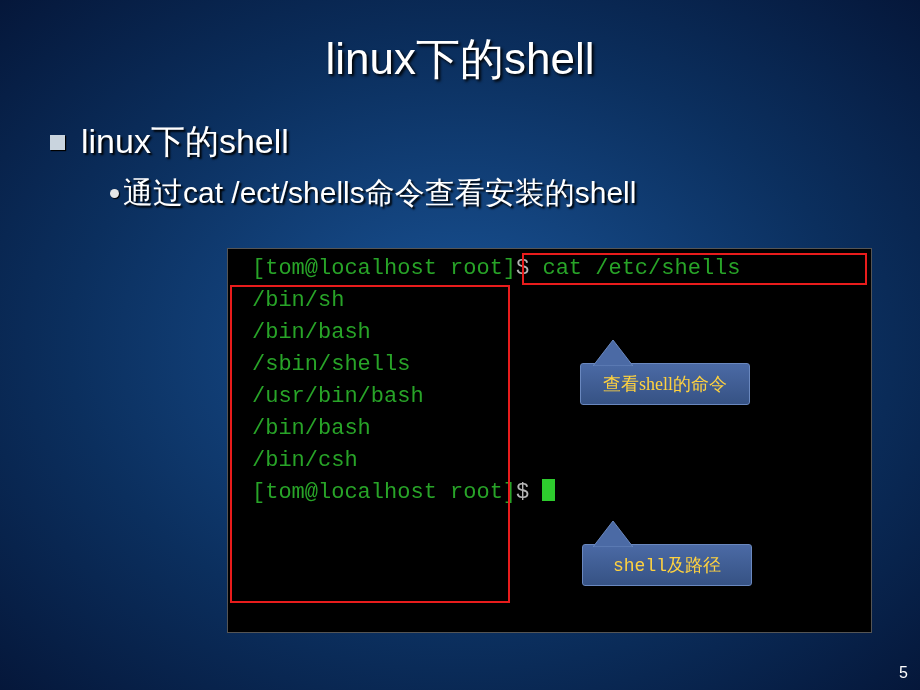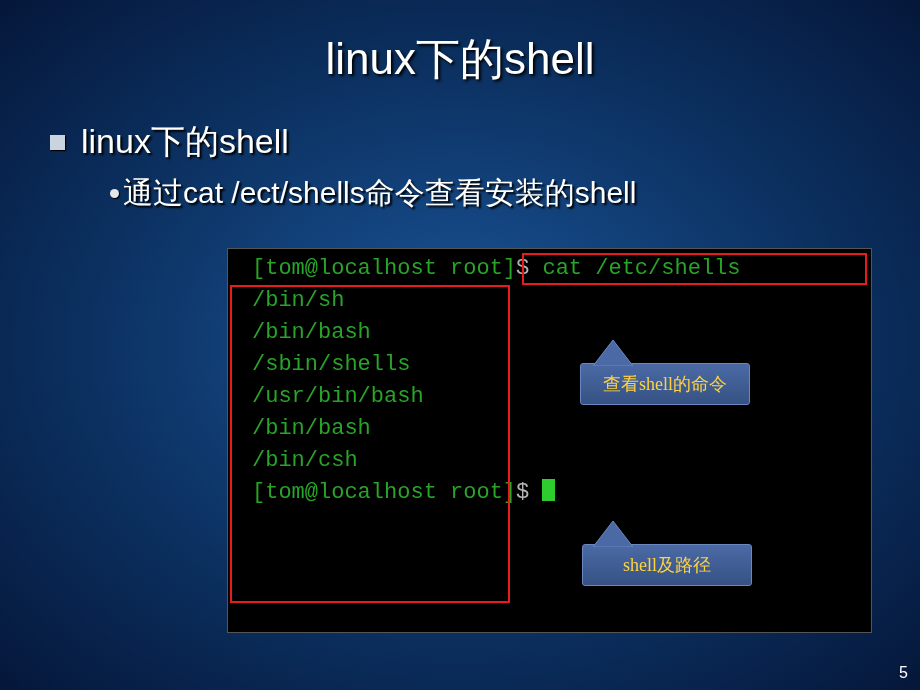--- a/index.html
+++ b/index.html
@@ -110,21 +110,21 @@
     align-items: center;
     justify-content: center;
     box-shadow: 2px 2px 3px rgba(0,0,0,0.5);
   }
   .callout svg.tail {
     position: absolute;
     top: -24px;
   }
   .callout.c1 { left: 580px; top: 363px; }
   .callout.c1 svg.tail { left: 12px; }
-  .callout.c2 { left: 582px; top: 544px; }
+  .callout.c2 { left: 582px; top: 544px; font-family: Liberation Mono, monospace; }
   .callout.c2 svg.tail { left: 10px; }
   .pagenum {
     position: absolute;
     right: 12px;
     bottom: 8px;
     color: #fff;
     font-size: 16px;
     font-family: Arial, sans-serif;
   }
 </style>

